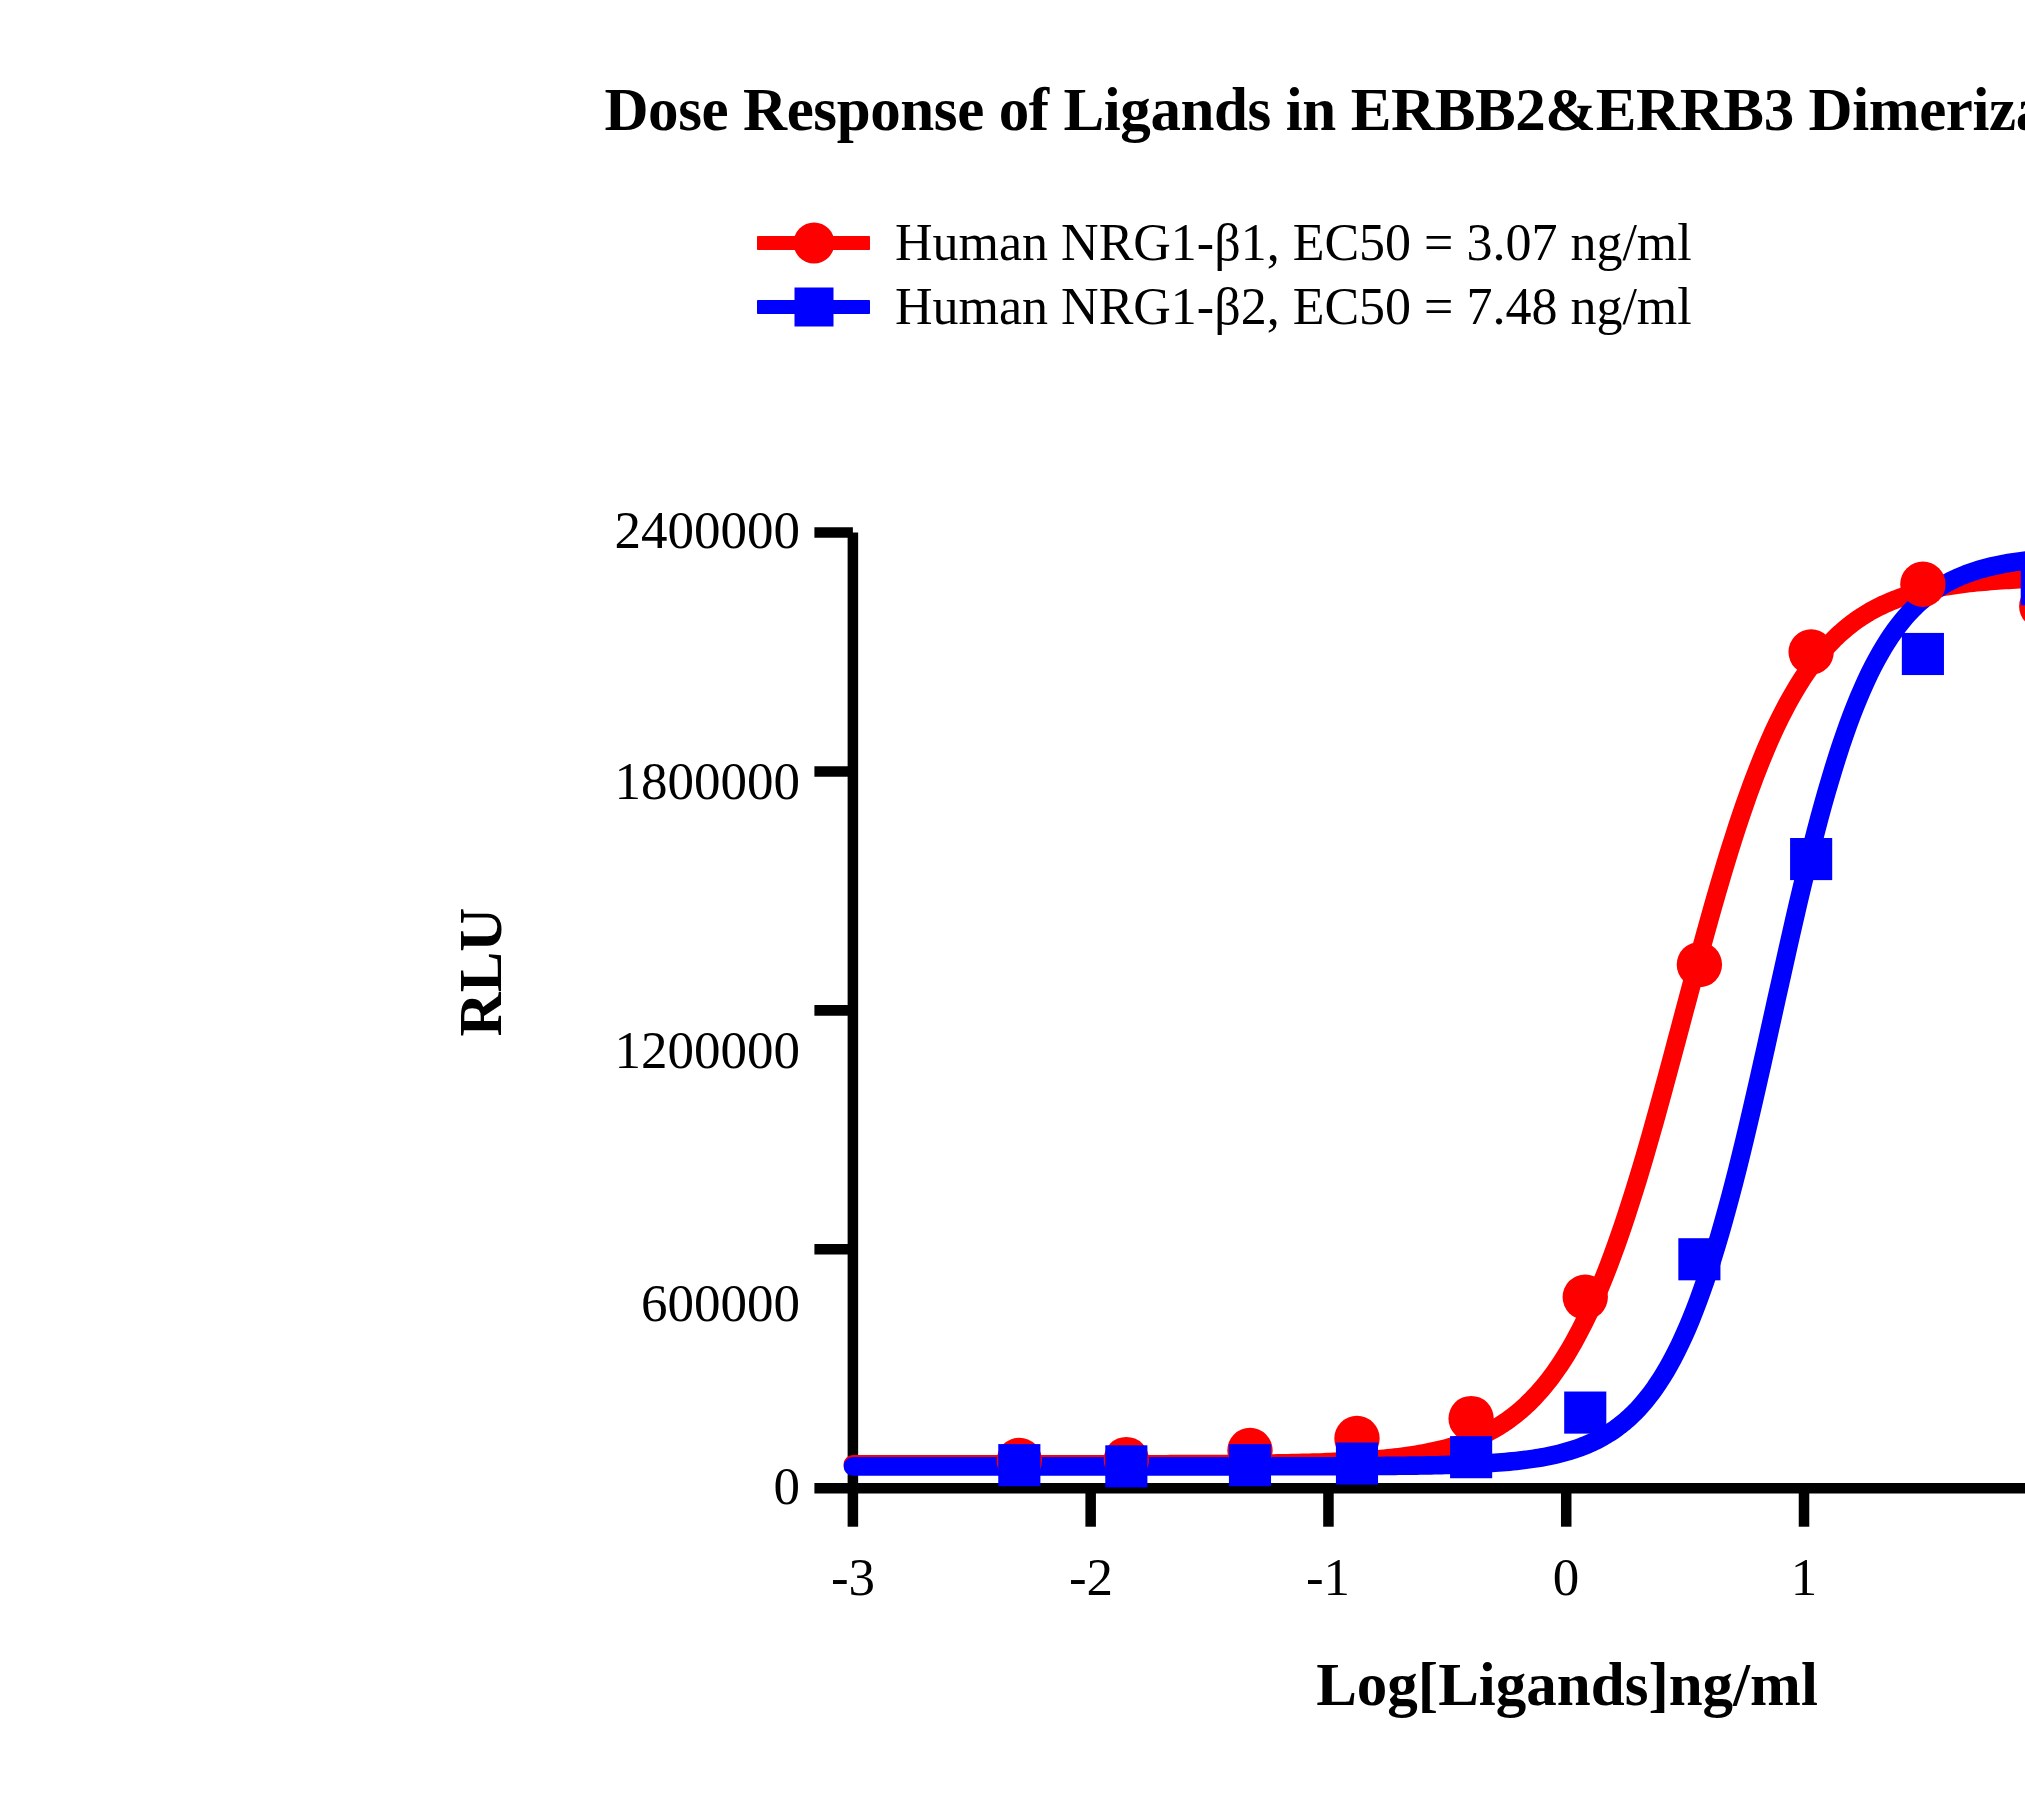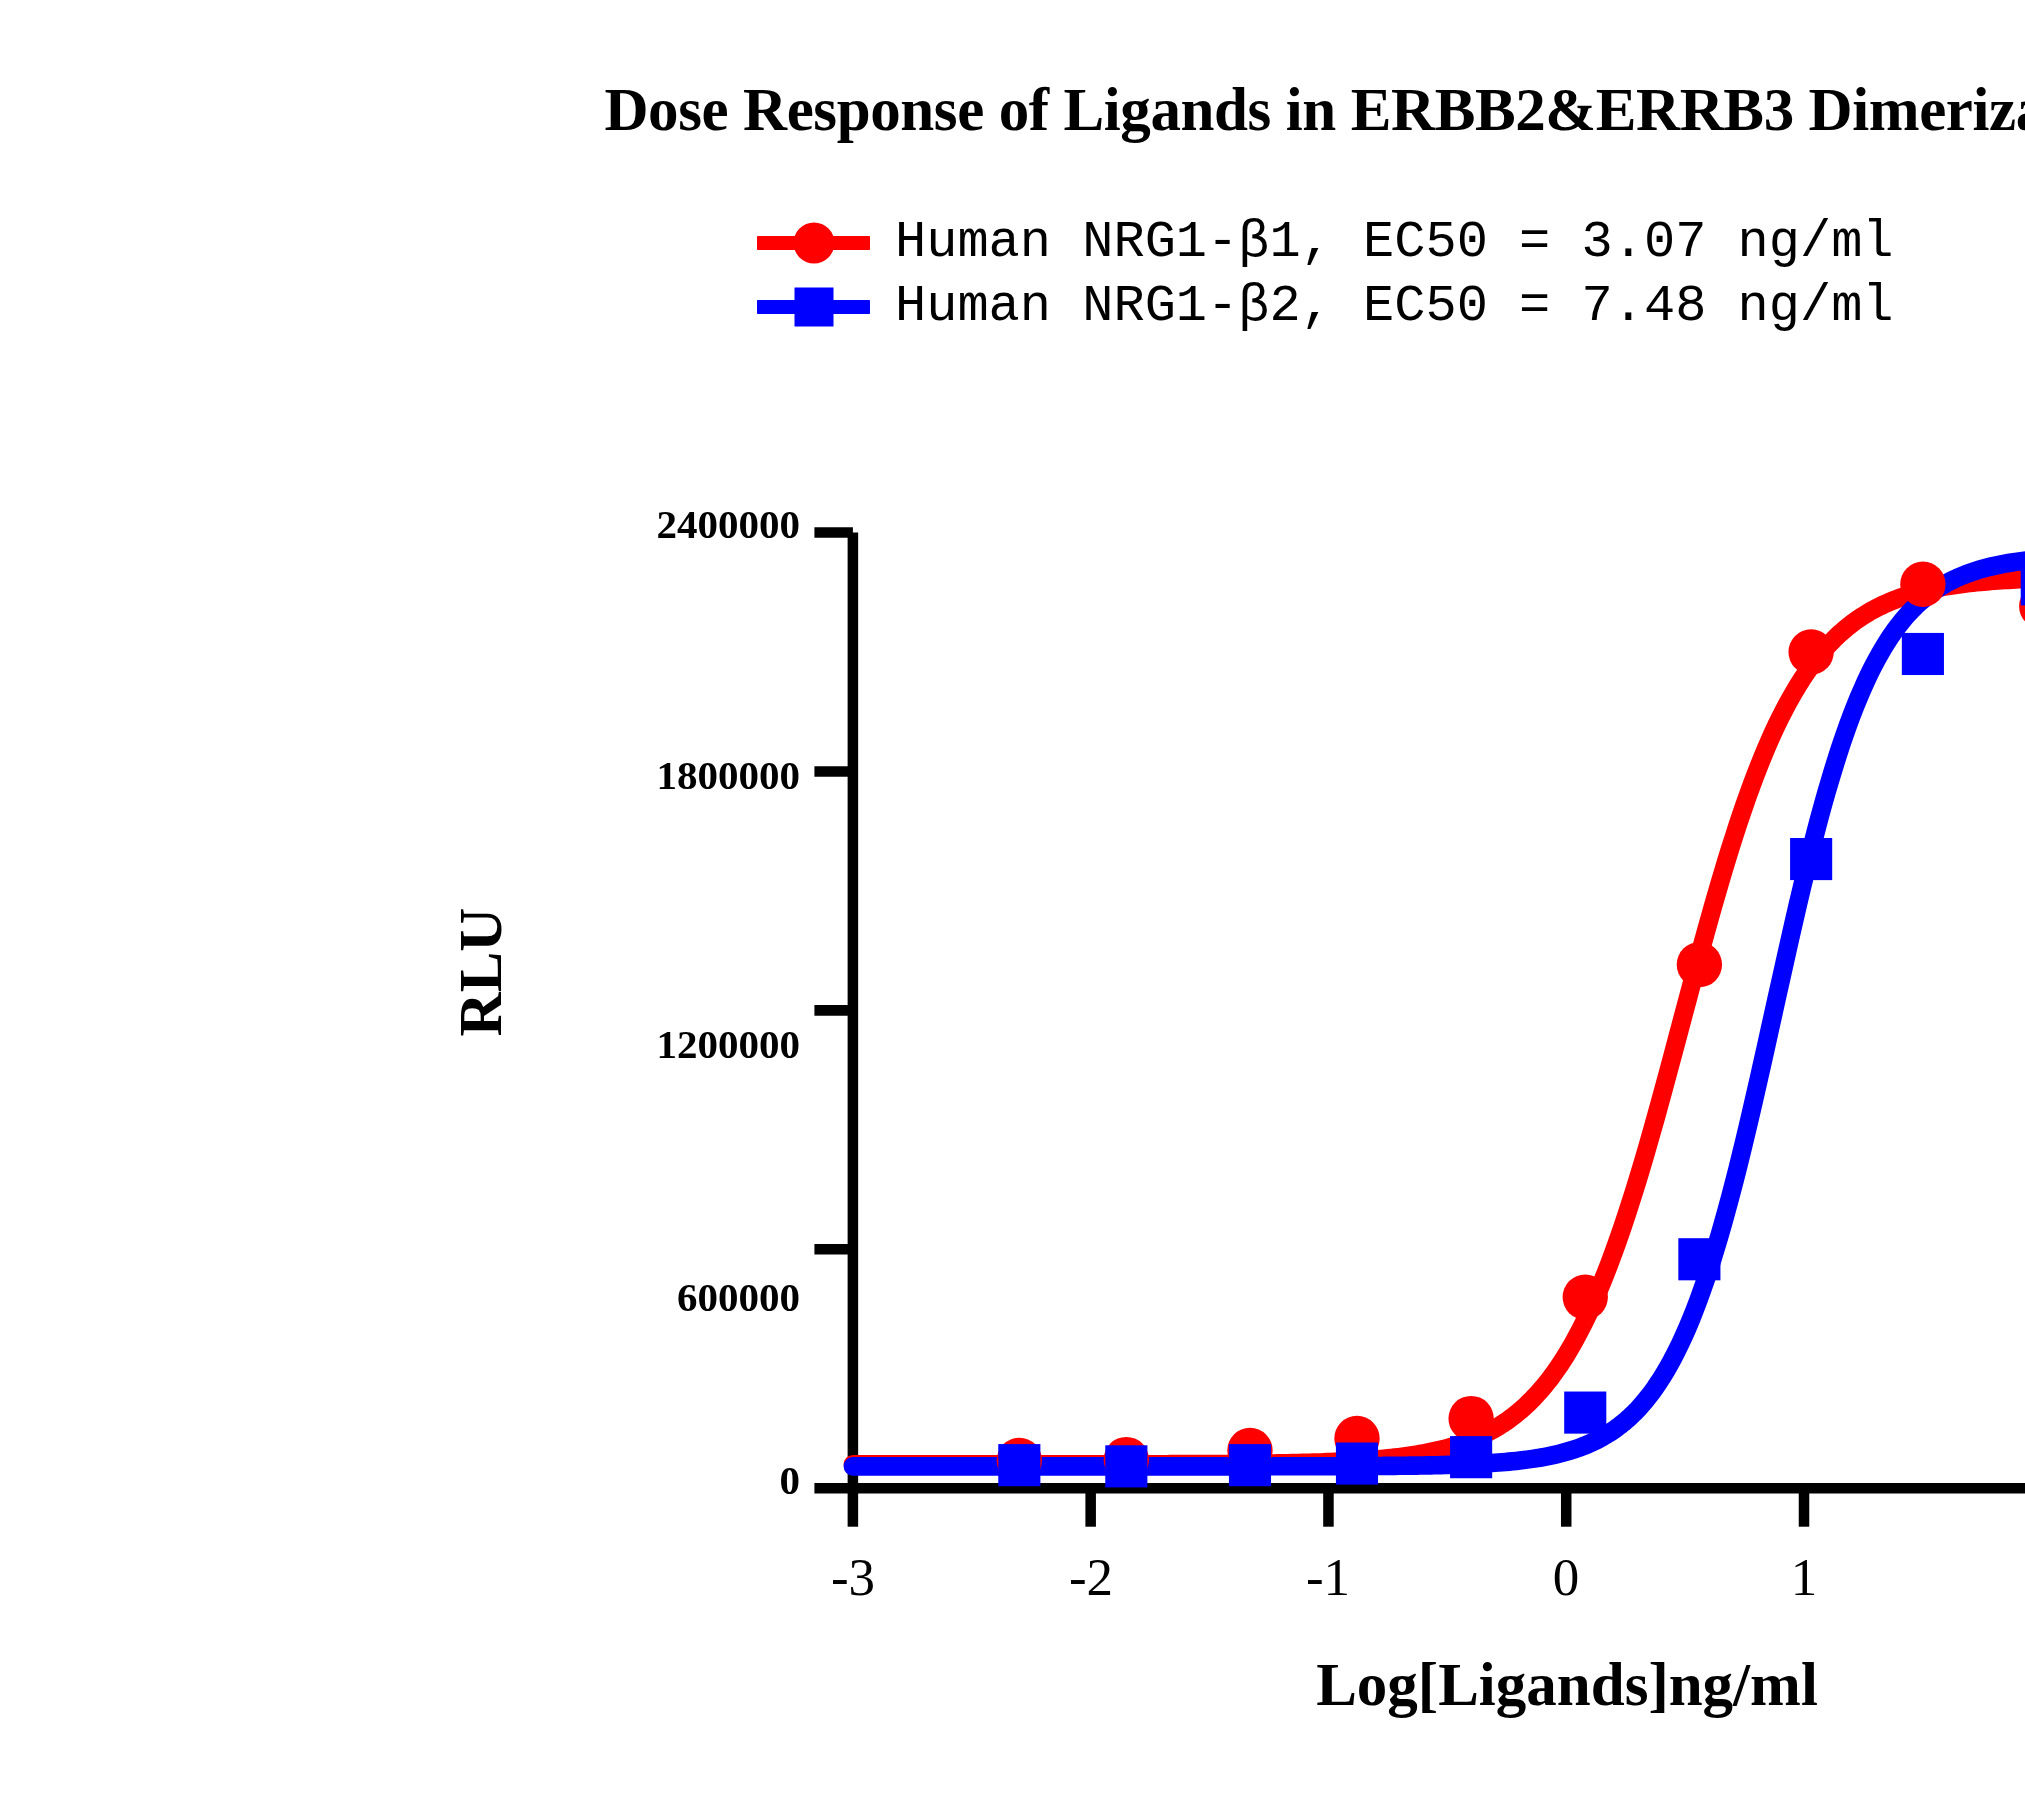--- a/index.html
+++ b/index.html
@@ -14,43 +14,43 @@
 
   .legend{position:absolute;left:757px;top:211px;width:1863px;}
   .legend-row{display:flex;align-items:center;height:64px;}
   .legend-mark{position:relative;width:113px;height:36px;flex:0 0 113px;}
   .legend-line{position:absolute;left:0;top:50%;transform:translateY(-50%);
                width:113px;height:13.8px;border-radius:0.8px;}
   .legend-sym-circle{position:absolute;left:50%;top:50%;transform:translate(-50%,-50%);
                width:41px;height:41px;border-radius:50%;}
   .legend-sym-square{position:absolute;left:50%;top:50%;transform:translate(-50%,-50%);
                width:39px;height:39px;}
-  .legend-label{font-size:52px;font-family:Liberation Mono, monospace;
+  .legend-label{font-size:52px;font-family:Liberation Serif, serif;
                 padding-left:25px;white-space:nowrap;line-height:1;}
 
   
   .plot-wrap{position:absolute;left:0;top:0;width:3128px;height:1811px;}
   svg.plot{position:absolute;left:0;top:0;width:3128px;height:1811px;}
 
   .ylabel{
     position:absolute;
     left:446px;top:972px;
     transform-origin:left top;
     transform:rotate(-90deg) translate(-50%,0);
     font-size:61px;font-weight:bold;white-space:nowrap;
     font-family:"Liberation Serif",serif;
   }
   .xlabel{
     position:absolute;left:853px;top:1650px;width:1428px;text-align:center;
     font-size:61px;font-weight:bold;white-space:nowrap;
     font-family:"Liberation Serif",serif;
   }
   .ytick-label{
-    position:absolute;text-align:right;font-size:41px;white-space:nowrap;
-    font-family:"Liberation Serif",serif;line-height:1;font-weight:bold;
+    position:absolute;text-align:right;font-size:53px;white-space:nowrap;
+    font-family:"Liberation Serif",serif;line-height:1;
   }
   .xtick-label{
     position:absolute;text-align:center;font-size:53px;white-space:nowrap;
     font-family:"Liberation Serif",serif;line-height:1;
   }
 </style>
 </head>
 <body>
 
 <div id="root">

